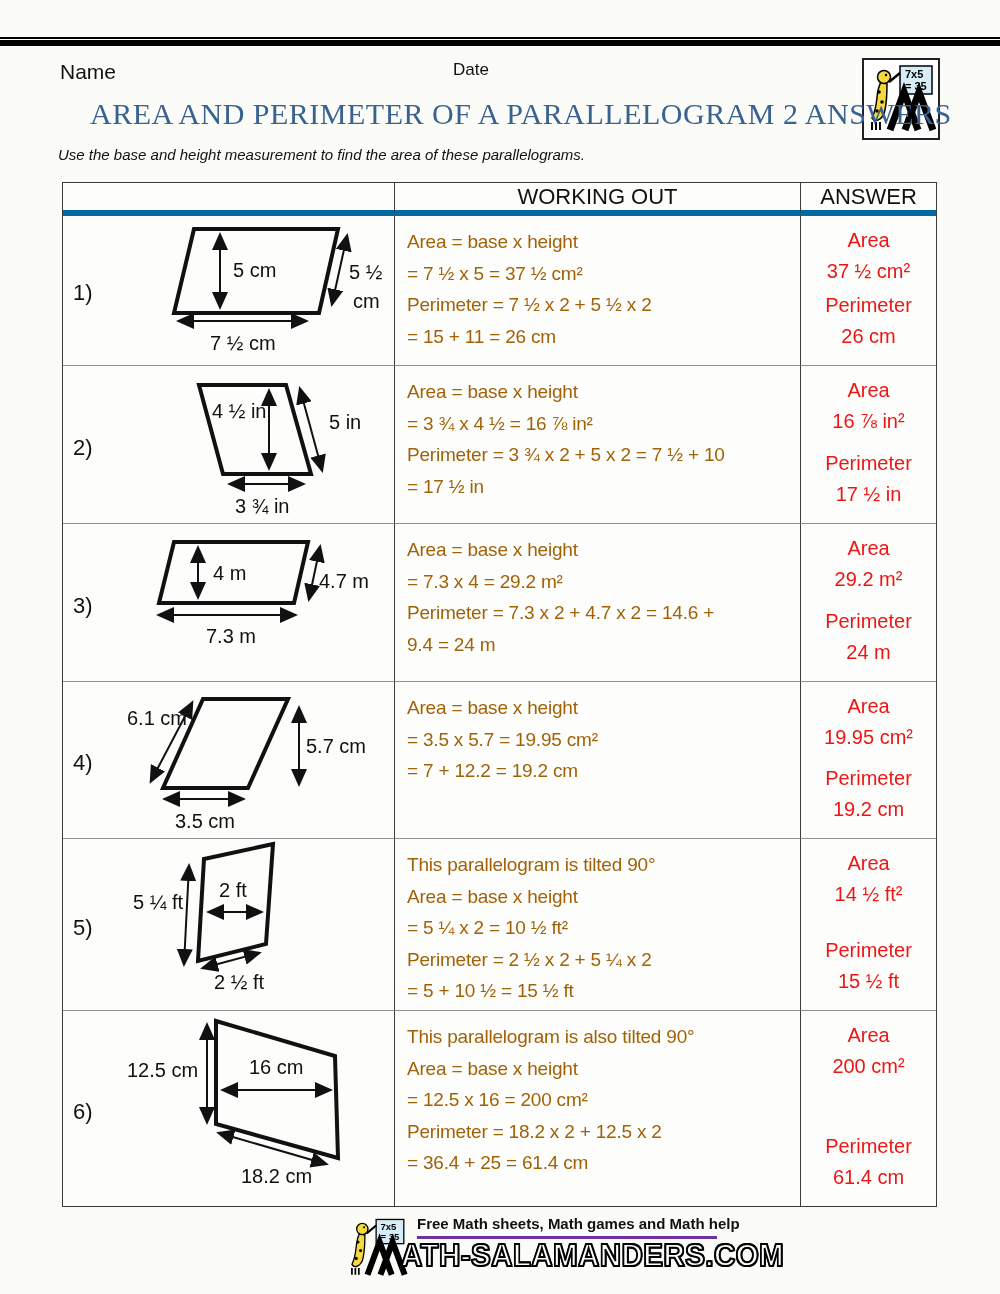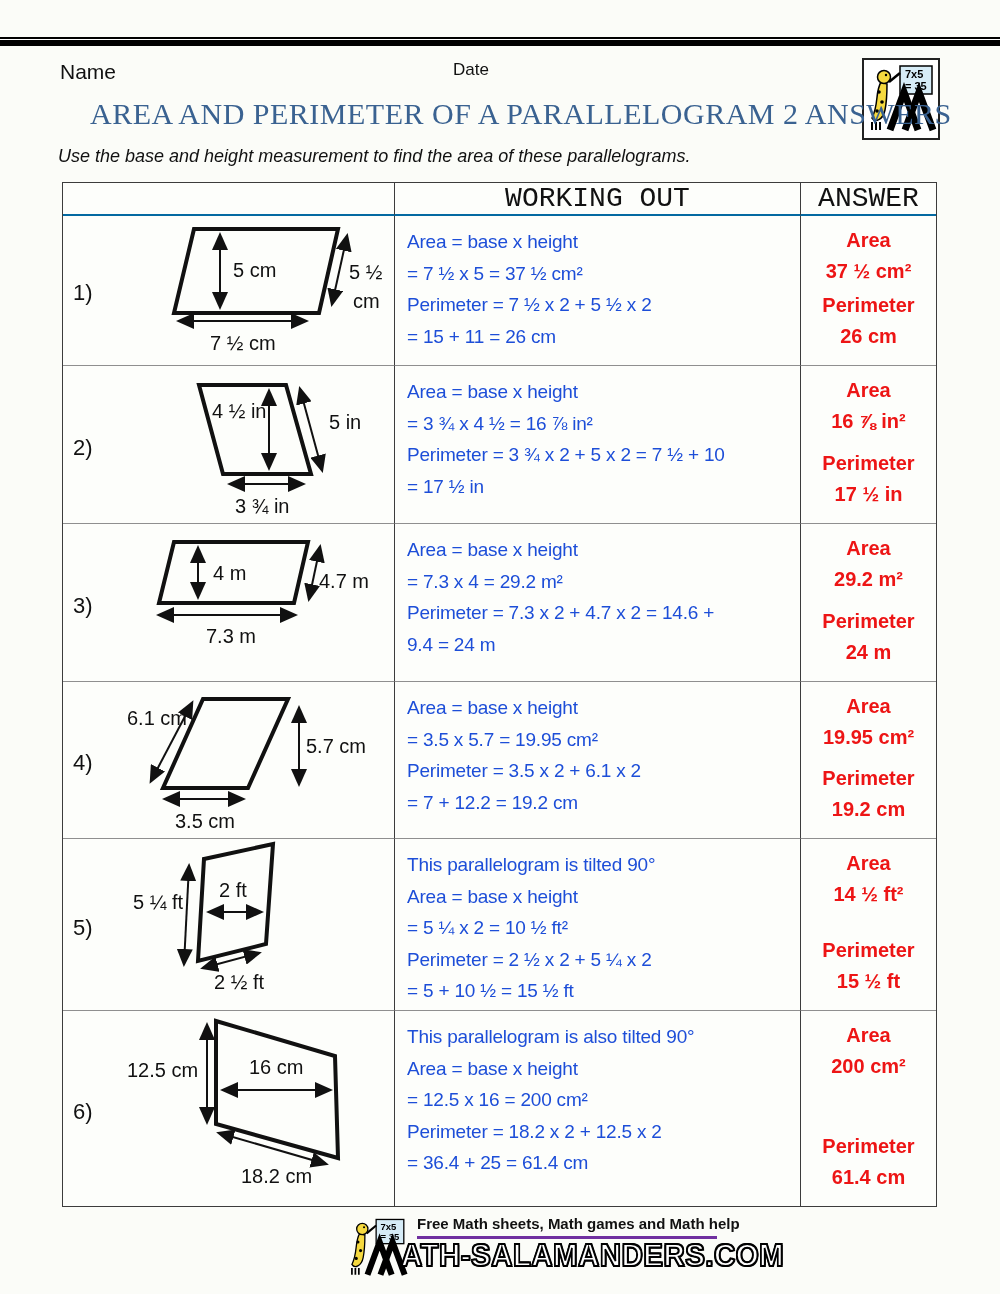--- a/index.html
+++ b/index.html
@@ -10,44 +10,44 @@
     color:#111;
   }
   
   .top-bar{position:absolute;left:0;top:37px;width:1000px;height:11px;
     background:linear-gradient(to bottom,#000 0 2px,#fff 2px 3px,#000 3px 9px,#fbfcf8 9px 11px);}
   .name-label{position:absolute;left:60px;top:60px;font-size:21px;}
   .date-label{position:absolute;left:413px;top:60px;font-size:17px;margin-left:40px;}
   .page-title{position:absolute;left:58px;top:97px;width:830px;
     font-family:"Liberation Serif","DejaVu Serif",serif;
     font-size:30px;letter-spacing:.5px;white-space:nowrap;margin-left:32px;}
-  .instruction{position:absolute;left:58px;top:146px;font-size:18px;font-style:italic;}
+  .instruction{position:absolute;left:58px;top:146px;font-size:15px;font-style:italic;}
 
   
   .corner-logo{position:absolute;left:862px;top:58px;width:78px;height:82px;
     background:#fff;border:2px solid #222;box-sizing:border-box;}
 
   
   .sheet-table{position:absolute;left:62px;top:182px;width:873px;
     display:grid;grid-template-columns:332px 406px 135px;
     grid-template-rows:33px 150px 158px 158px 157px 172px 195px;
     border:1px solid #3c3c3c;box-sizing:content-box;background:#fdfefb;}
   .cell{border-right:1px solid #3c3c3c;border-bottom:1px solid #8f8f8f;
     position:relative;box-sizing:border-box;}
   .cell.last-col{border-right:none;}
   .cell.last-row{border-bottom:none;}
   .hcell{display:flex;align-items:center;justify-content:center;
-    font-size:28px;letter-spacing:0;border-bottom:2px solid #0369a1;font-family:Liberation Mono, monospace;}
+    font-size:22px;letter-spacing:0;border-bottom:6px solid #0369a1;}
   .num{position:absolute;left:10px;top:52%;transform:translateY(-50%);font-size:22px;}
   .diagram{position:absolute;left:0;top:0;}
   .diagram text{font-size:20px;fill:#111;}
   .work{padding:10px 8px 0 12px;font-size:19px;line-height:31.5px;
-    color:#1d4ed8;letter-spacing:-0.2px;}
+    color:#a16207;letter-spacing:-0.2px;}
   .ans{display:flex;flex-direction:column;align-items:center;text-align:center;
-    padding:9px 2px 13px 2px;font-size:20px;line-height:31px;color:#ed1515;font-weight:bold;}
+    padding:9px 2px 13px 2px;font-size:20px;line-height:31px;color:#ed1515;}
   .ans .spacer{flex:1;}
 
   
   .footer{position:absolute;left:345px;top:1212px;width:480px;height:78px;}
   .footer-logo{position:absolute;left:0;top:2px;}
   .footer-tagline{position:absolute;left:72px;top:3px;font-size:15px;font-weight:bold;white-space:nowrap;}
   .footer-line{position:absolute;left:72px;top:24px;width:300px;height:3px;background:#7030a0;}
   .footer-site{position:absolute;left:56px;top:26px;font-size:31px;font-weight:bold;
     white-space:nowrap;color:#fff;letter-spacing:.5px;transform:scaleX(.95);transform-origin:left;
     -webkit-text-stroke:1.8px #000;text-shadow:1px 1px 0 #000,-1px -1px 0 #000,1px -1px 0 #000,-1px 1px 0 #000;}
@@ -181,21 +181,20 @@
       <line x1="236" y1="26" x2="236" y2="102" stroke="#111" stroke-width="2" marker-start="url(#ah)" marker-end="url(#ah)"></line>
       <line x1="102" y1="117" x2="180" y2="117" stroke="#111" stroke-width="2" marker-start="url(#ah)" marker-end="url(#ah)"></line>
       <text x="64" y="43">6.1 cm</text>
       <text x="243" y="71">5.7 cm</text>
       <text x="112" y="146">3.5 cm</text>
     </svg>
   </div>
   <div class="cell work">
     <div>Area = base x height</div>
     <div>= 3.5 x 5.7 = 19.95 cm²</div>
-    <div>Perimeter = 3.5 x 2 + 6.1 x 2</div>
     <div>= 7 + 12.2 = 19.2 cm</div>
   </div>
   <div class="cell last-col ans">
     <div>Area</div>
     <div>19.95 cm²</div>
     <div class="spacer"></div>
     <div>Perimeter</div>
     <div>19.2 cm</div>
   </div>
 

